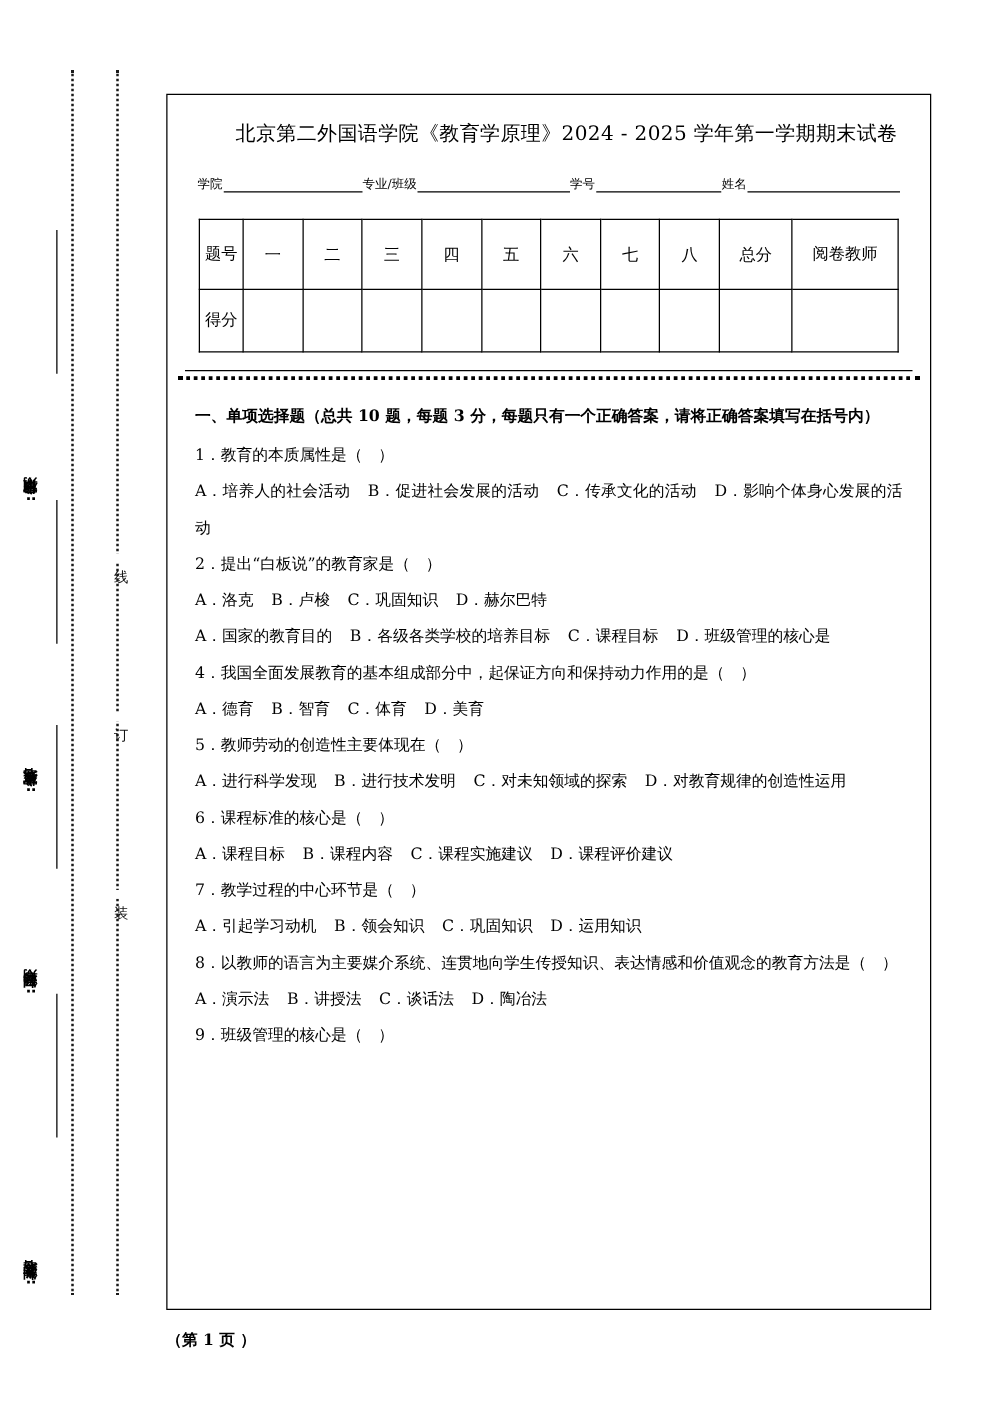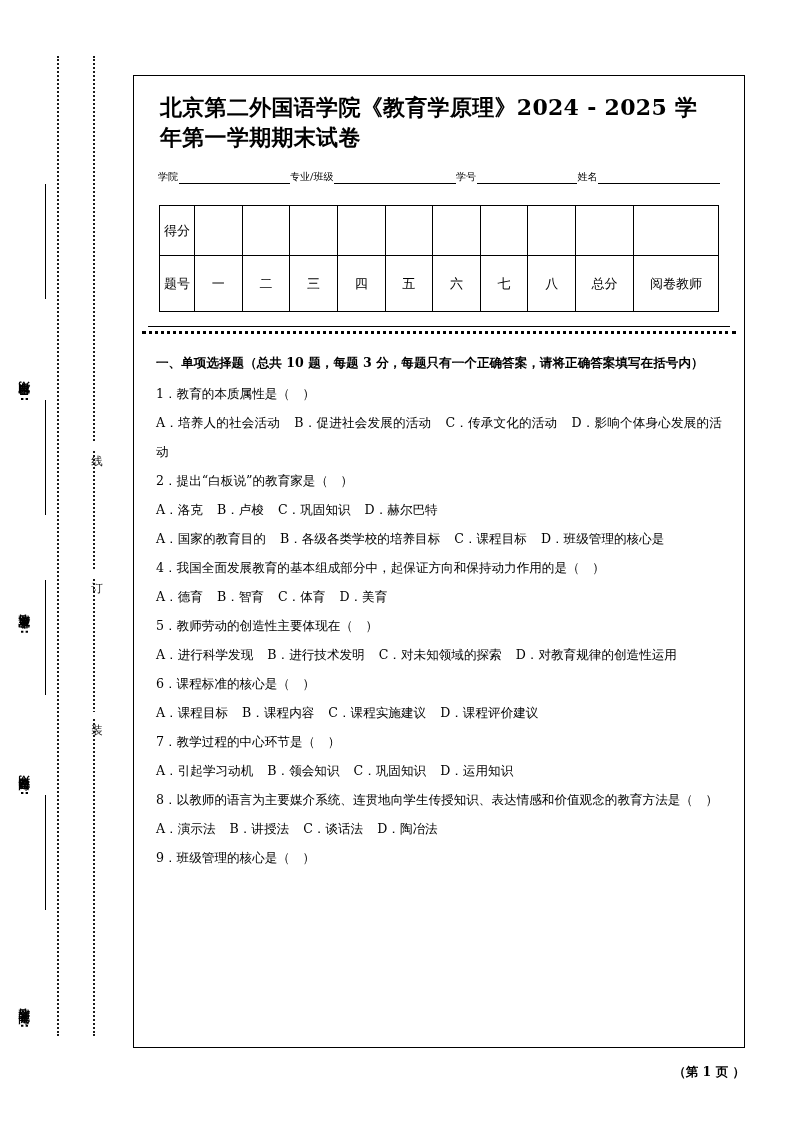--- a/index.html
+++ b/index.html
@@ -88,24 +88,24 @@
     top: 75px;
     width: 612px;
     height: 973px;
     border: 1.6px solid #000;
     box-sizing: border-box;
     padding: 0;
   }
 
   #exam-title {
     margin: 16px 26px 0 26px;
-    font-size: 22px;
+    font-size: 16px;
     line-height: 30px;
-    text-align: left;
-    font-weight: bold;
+    text-align: right;
+    font-weight: normal;
     font-family: "DejaVu Serif", "Liberation Serif", serif;
     letter-spacing: 0.3px;
   }
 
   #student-info-row {
     margin: 18px 24px 0 24px;
     display: flex;
     align-items: center;
     font-size: 10px;
     white-space: nowrap;
@@ -177,21 +177,21 @@
     text-align: justify;
   }
   .q-options .opt { margin-right: 10px; }
 
   
   #page-footer {
     position: absolute;
     left: 133px;
     top: 1064px;
     width: 612px;
-    text-align: right;
+    text-align: left;
     font-size: 12.5px;
     font-weight: bold;
     font-family: "DejaVu Serif", "Liberation Serif", serif;
   }
 </style>
 </head>
 <body>
 
 <div id="binding-margin">
 
@@ -228,46 +228,46 @@
 
     <span class="info-label">学号</span>
     <span class="info-blank" id="info-blank-number"></span>
 
     <span class="info-label">姓名</span>
     <span class="info-blank" id="info-blank-name"></span>
   </div>
 
   <table id="score-table">
     <tbody>
-      <tr>
-        <td class="row-head-cell score-cell">得分</td>
-        <td class="score-cell"></td>
-        <td class="score-cell"></td>
-        <td class="score-cell"></td>
-        <td class="score-cell"></td>
-        <td class="score-cell"></td>
-        <td class="score-cell"></td>
-        <td class="score-cell"></td>
-        <td class="score-cell"></td>
-        <td class="score-cell col-total"></td>
-        <td class="score-cell col-grader"></td>
-      </tr>
       <tr>
         <td class="row-head-cell num-cell">题号</td>
         <td class="num-cell">一</td>
         <td class="num-cell">二</td>
         <td class="num-cell">三</td>
         <td class="num-cell">四</td>
         <td class="num-cell">五</td>
         <td class="num-cell">六</td>
         <td class="num-cell">七</td>
         <td class="num-cell">八</td>
         <td class="num-cell col-total">总分</td>
         <td class="num-cell col-grader">阅卷教师</td>
       </tr>
+      <tr>
+        <td class="row-head-cell score-cell">得分</td>
+        <td class="score-cell"></td>
+        <td class="score-cell"></td>
+        <td class="score-cell"></td>
+        <td class="score-cell"></td>
+        <td class="score-cell"></td>
+        <td class="score-cell"></td>
+        <td class="score-cell"></td>
+        <td class="score-cell"></td>
+        <td class="score-cell col-total"></td>
+        <td class="score-cell col-grader"></td>
+      </tr>
     </tbody>
   </table>
 
   <div id="table-separator-solid"></div>
   <div id="table-separator-dotted"></div>
 
   <div id="question-body">
     <p class="q-section-heading">一、单项选择题（总共 10 题，每题 3 分，每题只有一个正确答案，请将正确答案填写在括号内）</p>
 
     <p class="q-stem">1．教育的本质属性是（　）</p>

